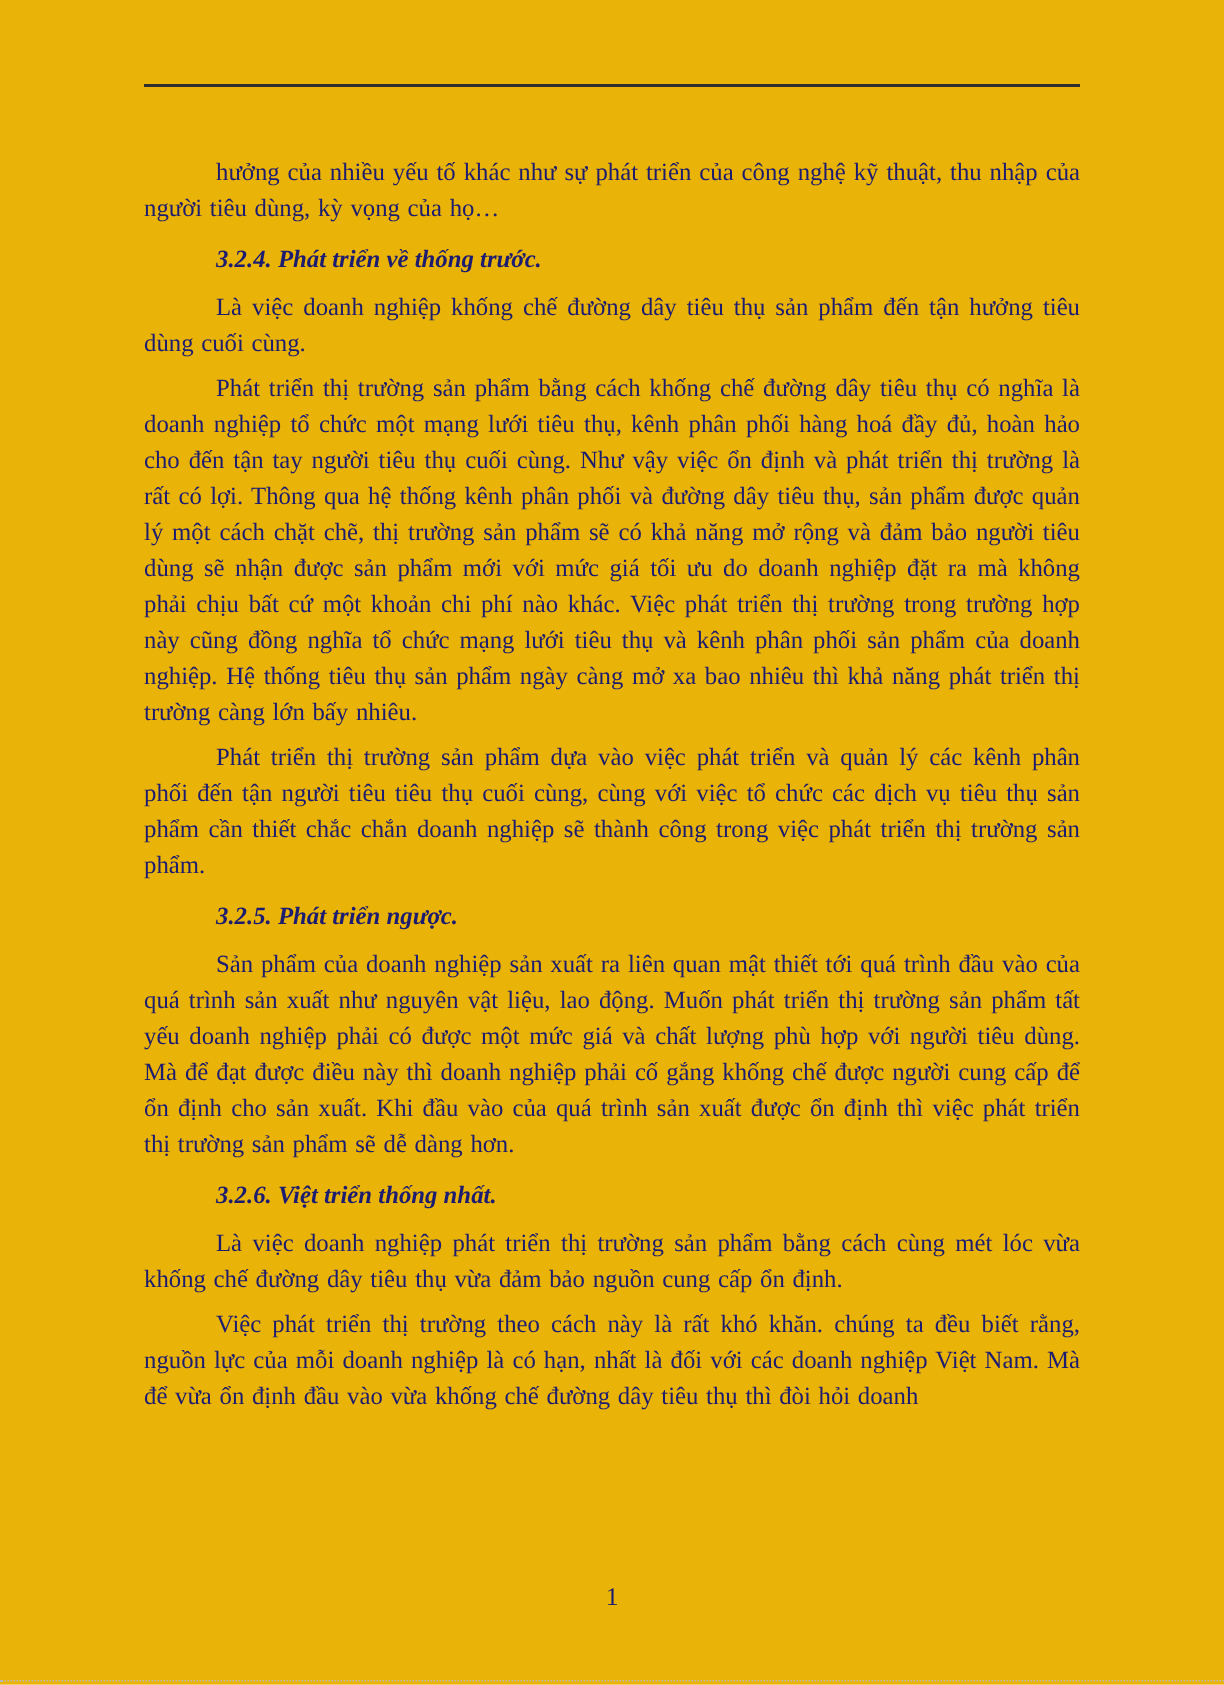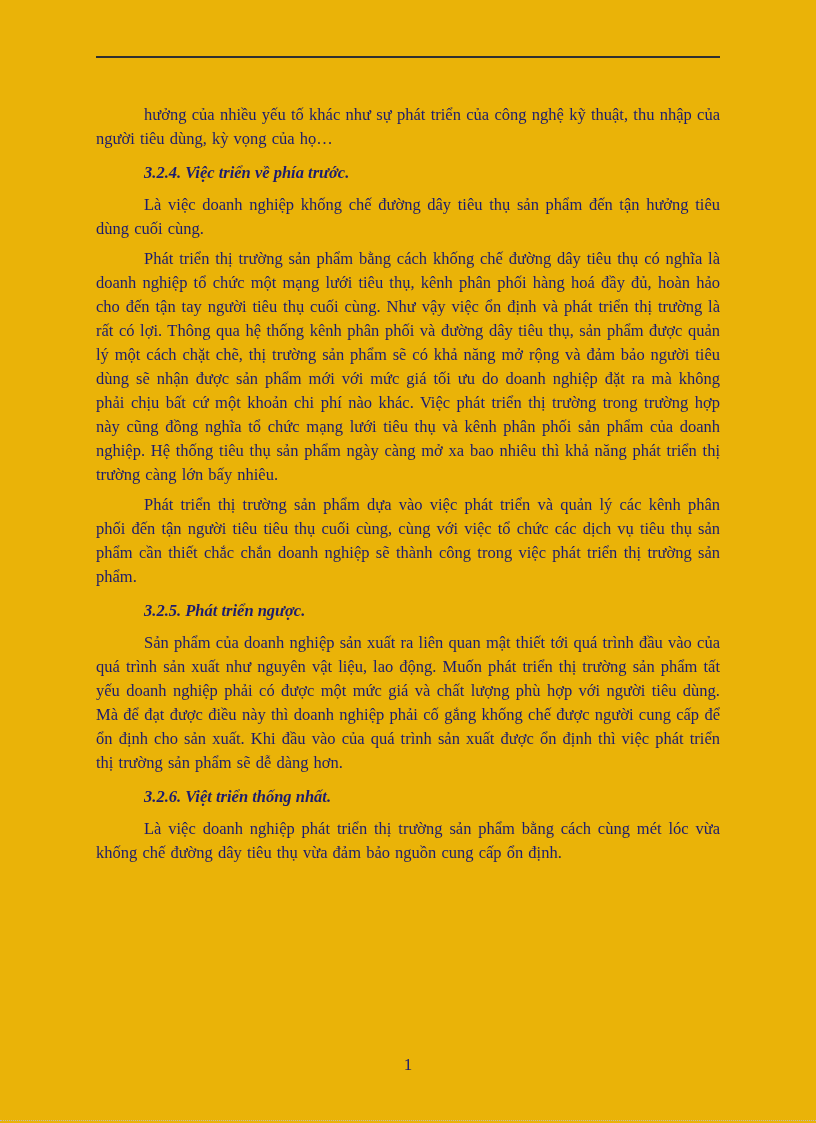--- a/index.html
+++ b/index.html
@@ -72,37 +72,38 @@
 <body>
 
 <div class="page">
 
   <div class="header-rule"></div>
 
   <div class="content">
 
     <p class="para">hưởng của nhiều yếu tố khác như sự phát triển của công nghệ kỹ thuật, thu nhập của người tiêu dùng, kỳ vọng của họ…</p>
 
-    <p class="heading">3.2.4. Việc triển về phía trước.</p>
+    <p class="heading">3.2.4. Phát triển về thống trước.</p>
 
     <p class="para">Là việc doanh nghiệp khống chế đường dây tiêu thụ sản phẩm đến tận hưởng tiêu dùng cuối cùng.</p>
 
     <p class="para">Phát triển thị trường sản phẩm bằng cách khống chế đường dây tiêu thụ có nghĩa là doanh nghiệp tổ chức một mạng lưới tiêu thụ, kênh phân phối hàng hoá đầy đủ, hoàn hảo cho đến tận tay người tiêu thụ cuối cùng. Như vậy việc ổn định và phát triển thị trường là rất có lợi. Thông qua hệ thống kênh phân phối và đường dây tiêu thụ, sản phẩm được quản lý một cách chặt chẽ, thị trường sản phẩm sẽ có khả năng mở rộng và đảm bảo người tiêu dùng sẽ nhận được sản phẩm mới với mức giá tối ưu do doanh nghiệp đặt ra mà không phải chịu bất cứ một khoản chi phí nào khác. Việc phát triển thị trường trong trường hợp này cũng đồng nghĩa tổ chức mạng lưới tiêu thụ và kênh phân phối sản phẩm của doanh nghiệp. Hệ thống tiêu thụ sản phẩm ngày càng mở xa bao nhiêu thì khả năng phát triển thị trường càng lớn bấy nhiêu.</p>
 
     <p class="para">Phát triển thị trường sản phẩm dựa vào việc phát triển và quản lý các kênh phân phối đến tận người tiêu tiêu thụ cuối cùng, cùng với việc tổ chức các dịch vụ tiêu thụ sản phẩm cần thiết chắc chắn doanh nghiệp sẽ thành công trong việc phát triển thị trường sản phẩm.</p>
 
     <p class="heading">3.2.5. Phát triển ngược.</p>
 
 
     <p class="para">Sản phẩm của doanh nghiệp sản xuất ra liên quan mật thiết tới quá trình đầu vào của quá trình sản xuất như nguyên vật liệu, lao động. Muốn phát triển thị trường sản phẩm tất yếu doanh nghiệp phải có được một mức giá và chất lượng phù hợp với người tiêu dùng. Mà để đạt được điều này thì doanh nghiệp phải cố gắng khống chế được người cung cấp để ổn định cho sản xuất. Khi đầu vào của quá trình sản xuất được ổn định thì việc phát triển thị trường sản phẩm sẽ dễ dàng hơn.</p>
 
     <p class="heading">3.2.6. Việt triển thống nhất.</p>
 
     <p class="para">Là việc doanh nghiệp phát triển thị trường sản phẩm bằng cách cùng mét lóc vừa khống chế đường dây tiêu thụ vừa đảm bảo nguồn cung cấp ổn định.</p>
 
+    <p class="para">Việc phát triển thị trường theo cách này là rất khó khăn. chúng ta đều biết rằng, nguồn lực của mỗi doanh nghiệp là có hạn, nhất là đối với các doanh nghiệp Việt Nam. Mà để vừa ổn định đầu vào vừa khống chế đường dây tiêu thụ thì đòi hỏi doanh</p>
 
   </div>
 
   <div class="footer">
     <span class="page-number">1</span>
   </div>
 
   <div class="bottom-edge"></div>
 
 </div>

